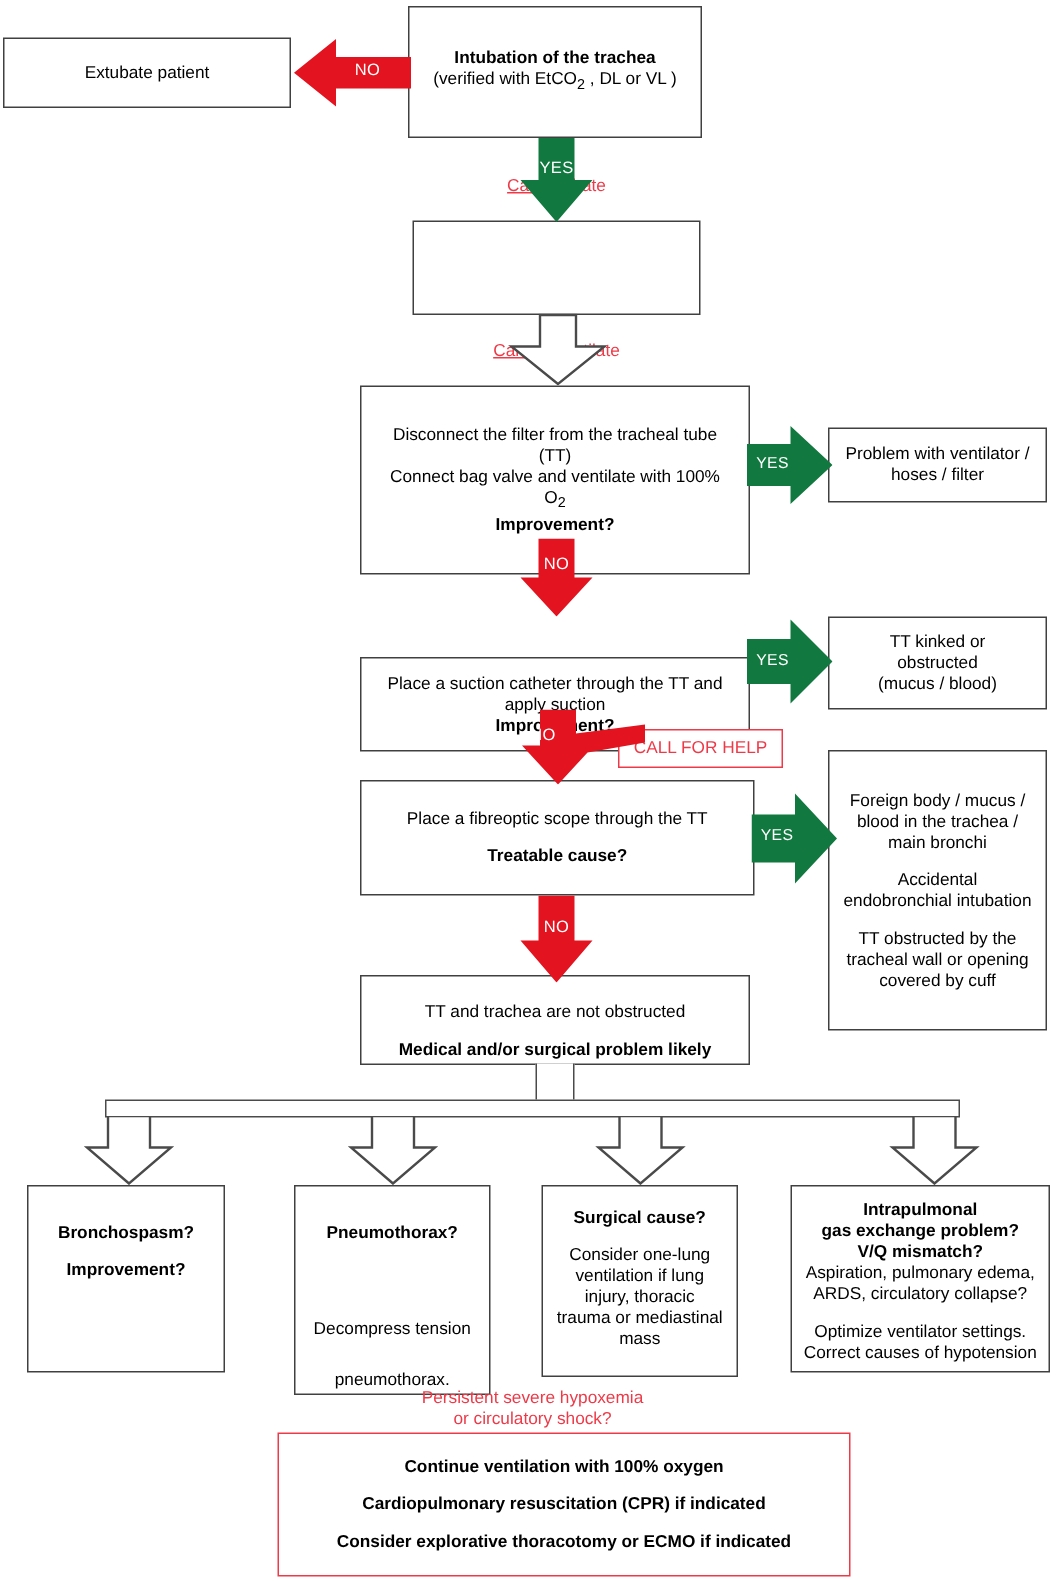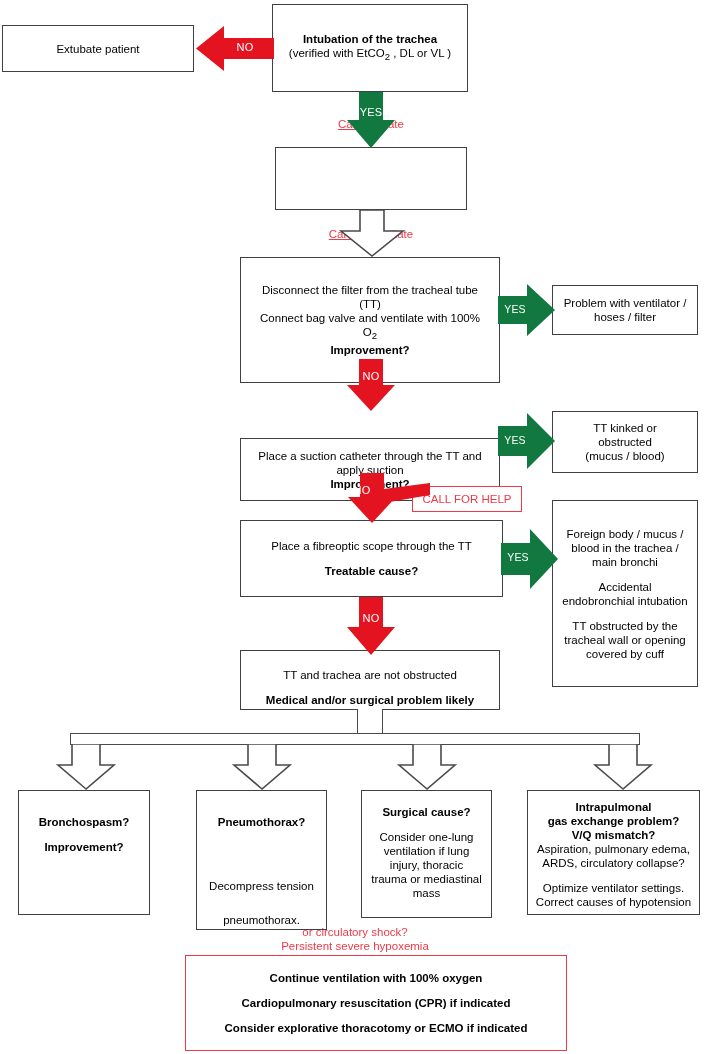--- a/index.html
+++ b/index.html
@@ -232,22 +232,22 @@
     <span class="ln b">gas exchange problem?</span>
     <span class="ln b">V/Q mismatch?</span>
     <span class="ln">Aspiration, pulmonary edema,</span>
     <span class="ln">ARDS, circulatory collapse?</span>
     <span class="sp"></span>
     <span class="ln">Optimize ventilator settings.</span>
     <span class="ln">Correct causes of hypotension</span>
   </div>
 
   <div class="freetext" style="left:210px; top:925px; width:290px;">
+    <span class="ln">Persistent severe hypoxemia</span>
     <span class="ln">or circulatory shock?</span>
-    <span class="ln">Persistent severe hypoxemia</span>
   </div>
 
   <div class="box redbox" style="left:185px; top:955px; width:382px; height:96px;">
     <span class="ln b">Continue ventilation with 100% oxygen</span>
     <span class="sp"></span>
     <span class="ln b">Cardiopulmonary resuscitation (CPR) if indicated</span>
     <span class="sp"></span>
     <span class="ln b">Consider explorative thoracotomy or ECMO if indicated</span>
   </div>
 

